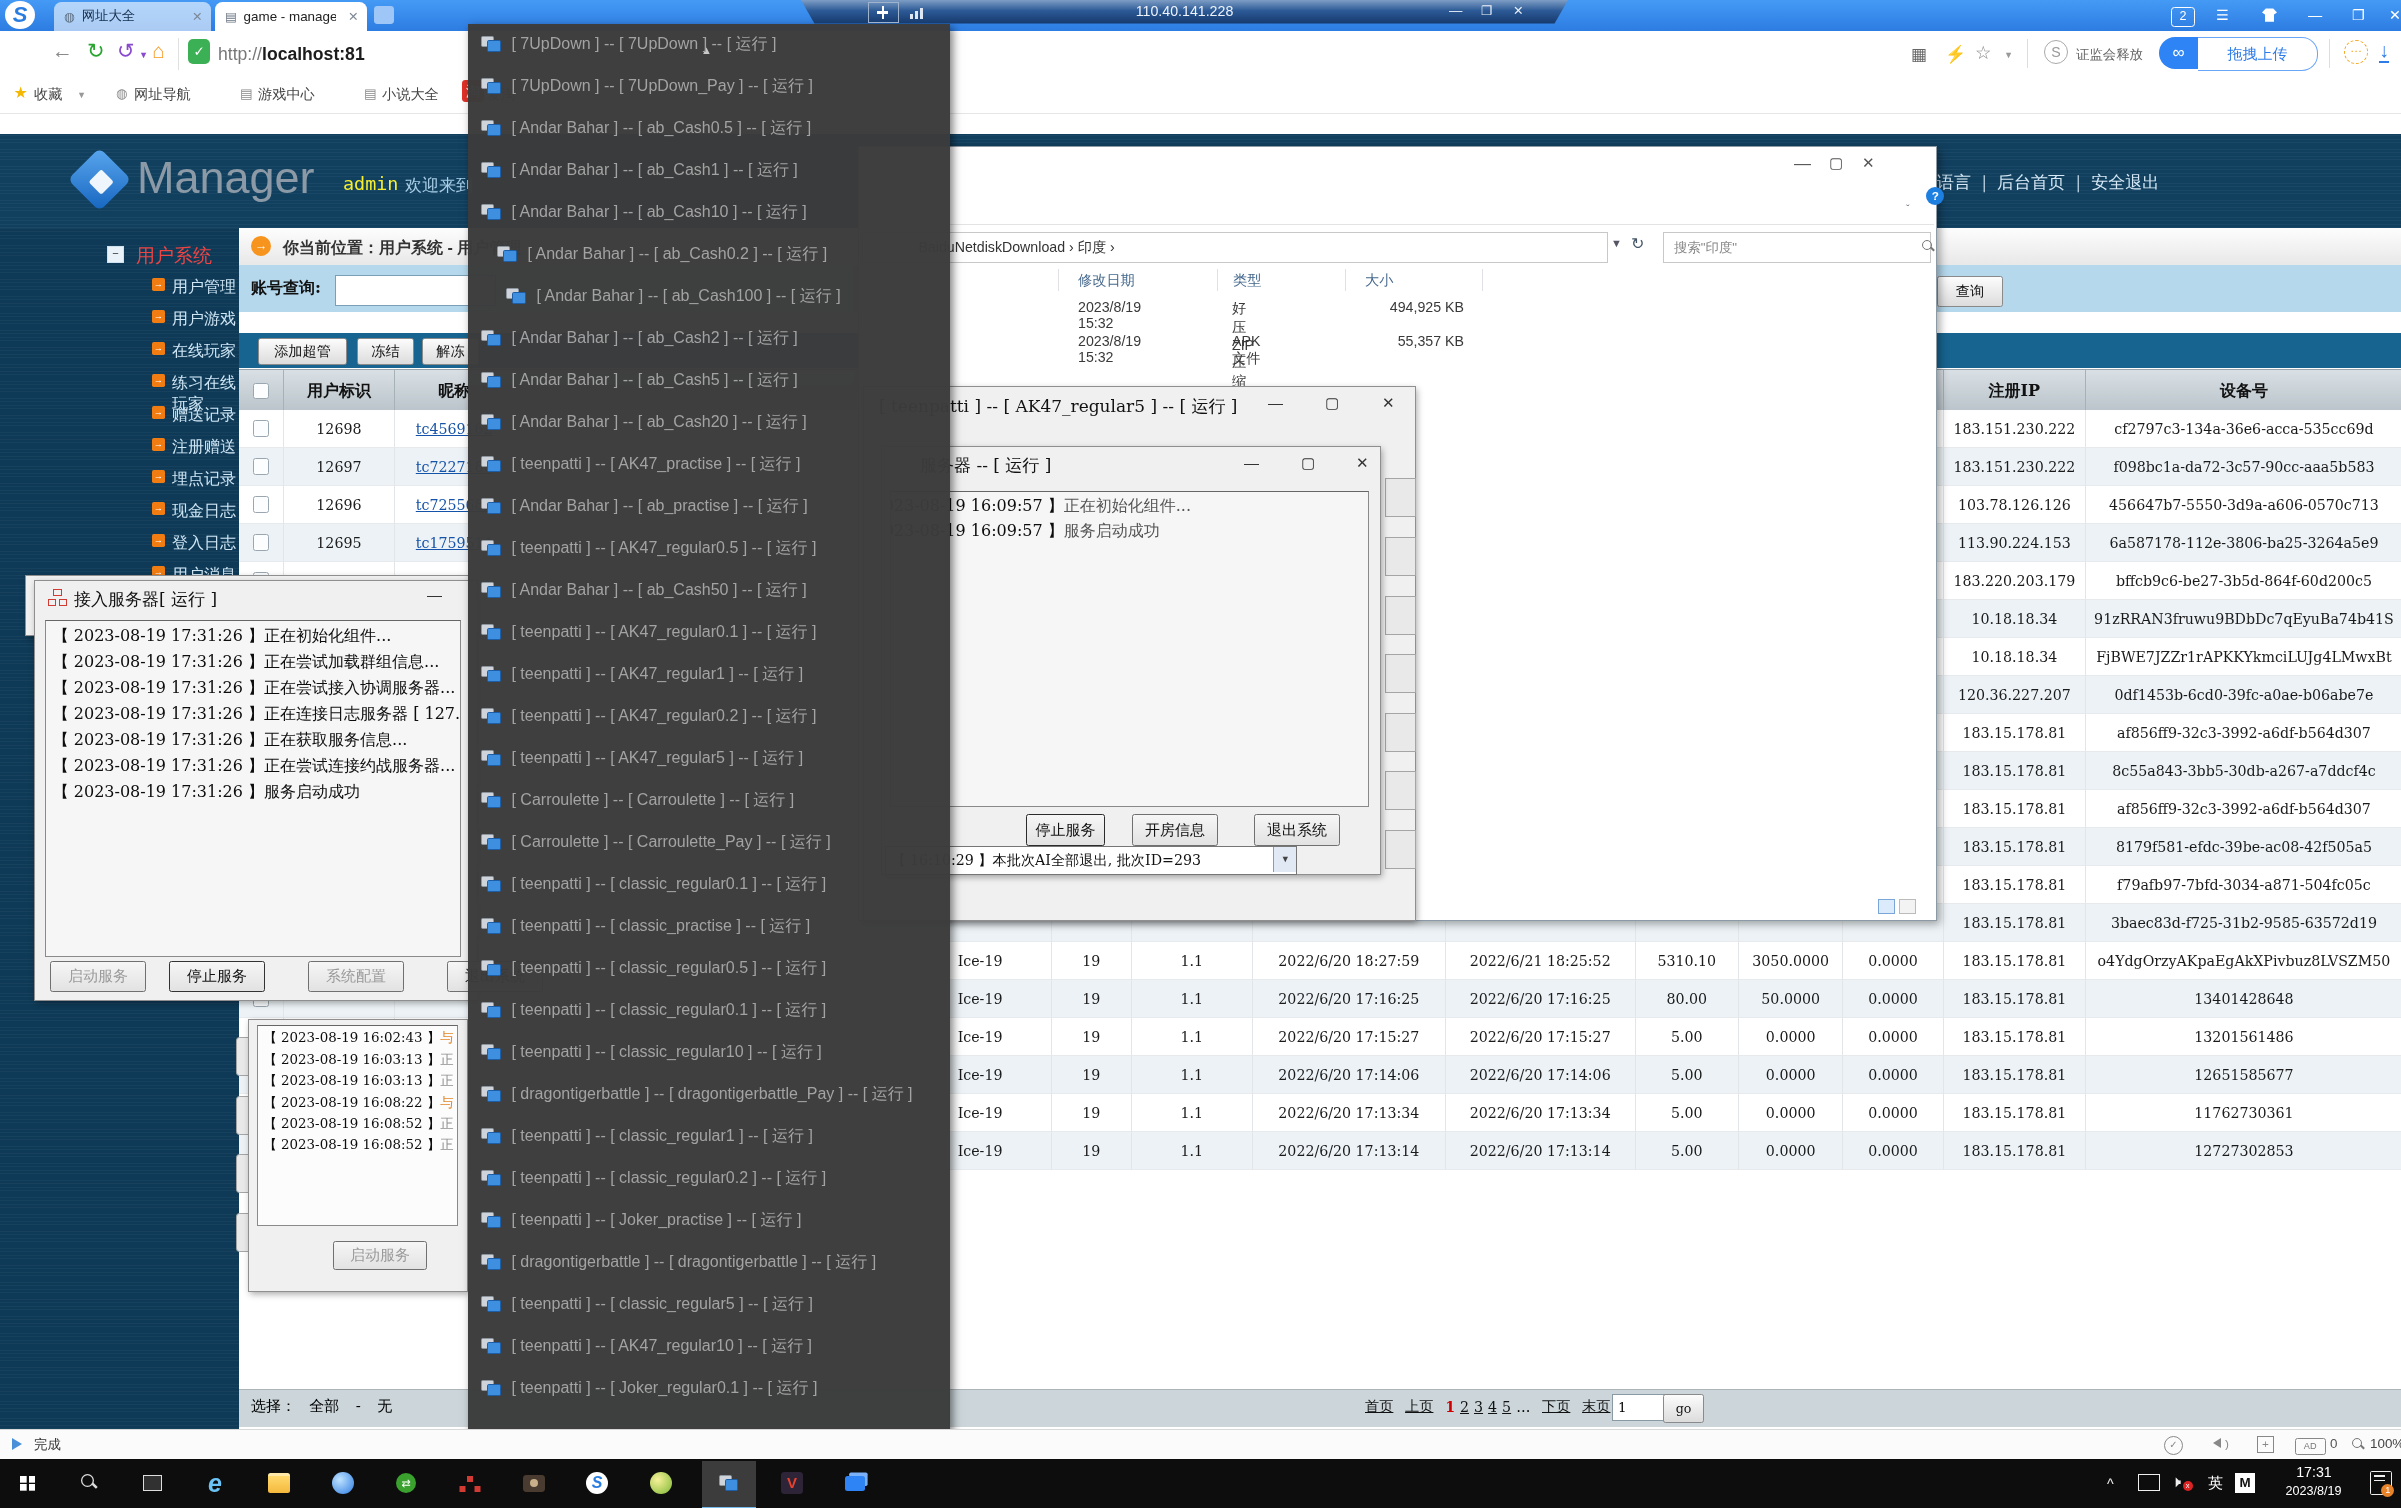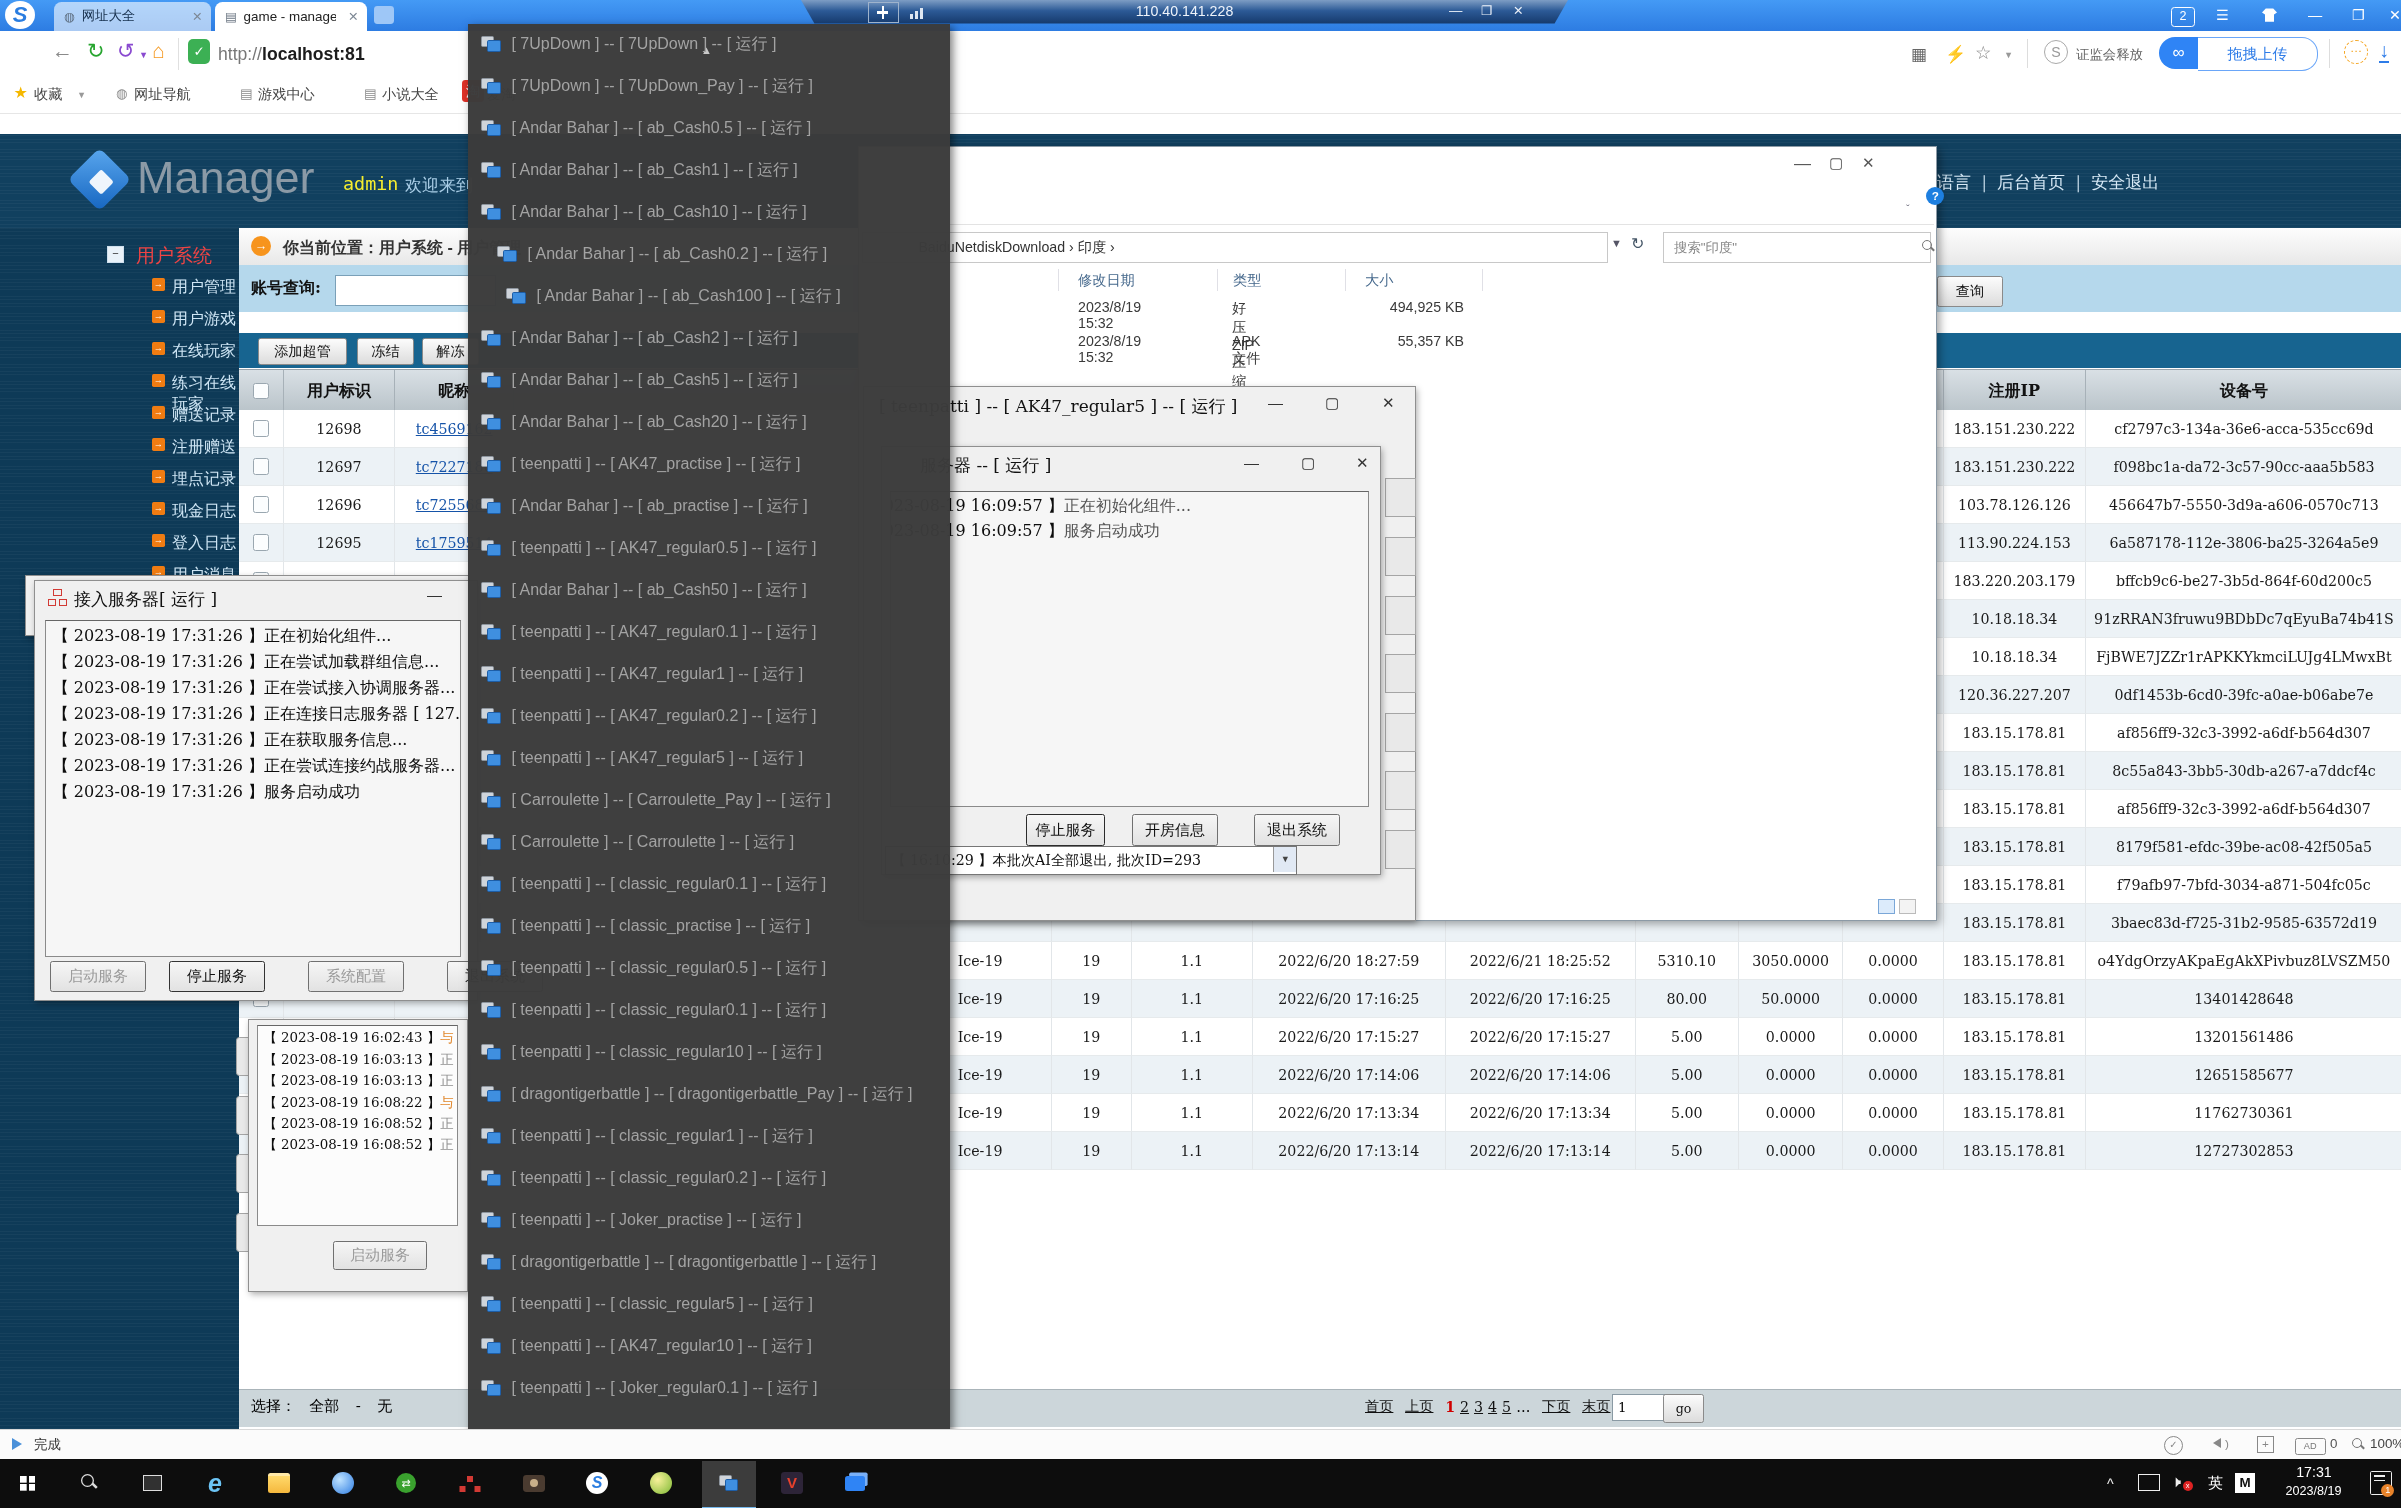--- a/index.html
+++ b/index.html
@@ -981,34 +981,34 @@
         </div>
 
         <div class="dditem even" style="position:relative;height:42px;">
           <span class="pcico">
             <span class="b1"></span>
             <span class="b2"></span>
           </span>
           <span style="white-space:nowrap;">[ teenpatti ] -- [ AK47_regular5 ] -- [ 运行 ]</span>
         </div>
 
+        <div class="dditem odd" style="position:relative;height:42px;">
+          <span class="pcico">
+            <span class="b1"></span>
+            <span class="b2"></span>
+          </span>
+          <span style="white-space:nowrap;">[ Carroulette ] -- [ Carroulette ] -- [ 运行 ]</span>
+        </div>
+
         <div class="dditem even" style="position:relative;height:42px;">
           <span class="pcico">
             <span class="b1"></span>
             <span class="b2"></span>
           </span>
           <span style="white-space:nowrap;">[ Carroulette ] -- [ Carroulette_Pay ] -- [ 运行 ]</span>
-        </div>
-
-        <div class="dditem odd" style="position:relative;height:42px;">
-          <span class="pcico">
-            <span class="b1"></span>
-            <span class="b2"></span>
-          </span>
-          <span style="white-space:nowrap;">[ Carroulette ] -- [ Carroulette ] -- [ 运行 ]</span>
         </div>
 
         <div class="dditem odd" style="position:relative;height:42px;">
           <span class="pcico">
             <span class="b1"></span>
             <span class="b2"></span>
           </span>
           <span style="white-space:nowrap;">[ teenpatti ] -- [ classic_regular0.1 ] -- [ 运行 ]</span>
         </div>
 

